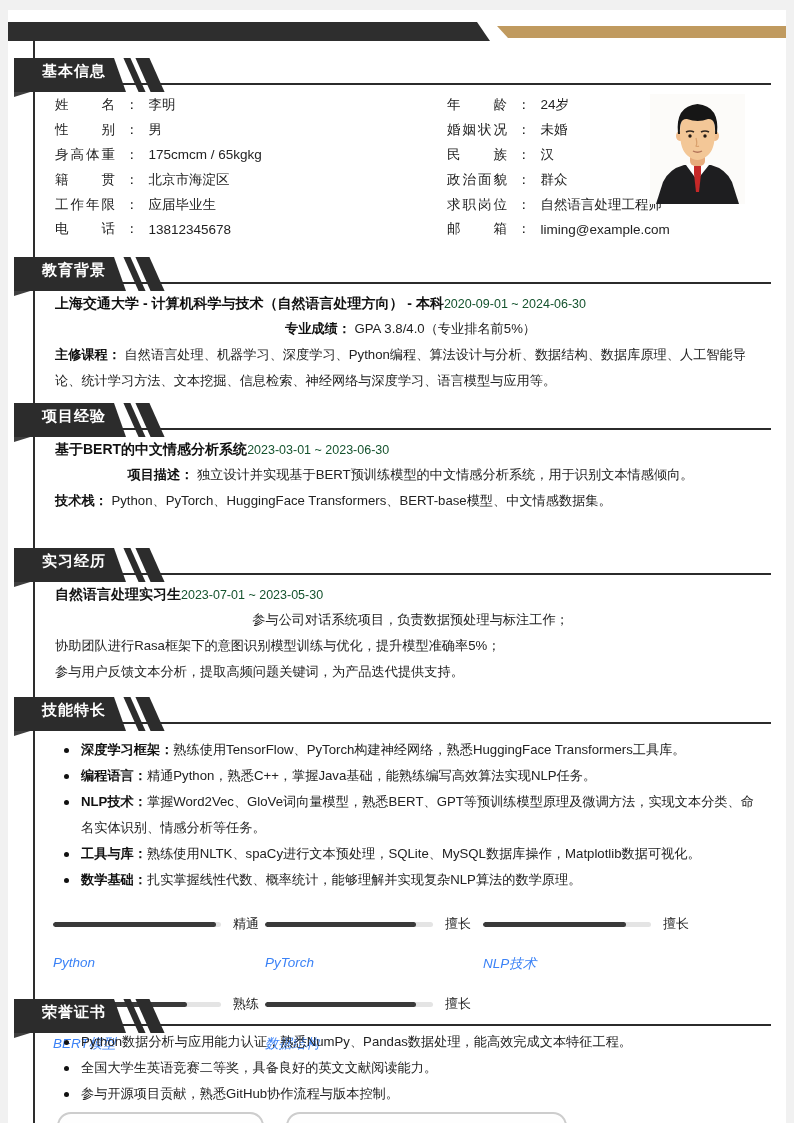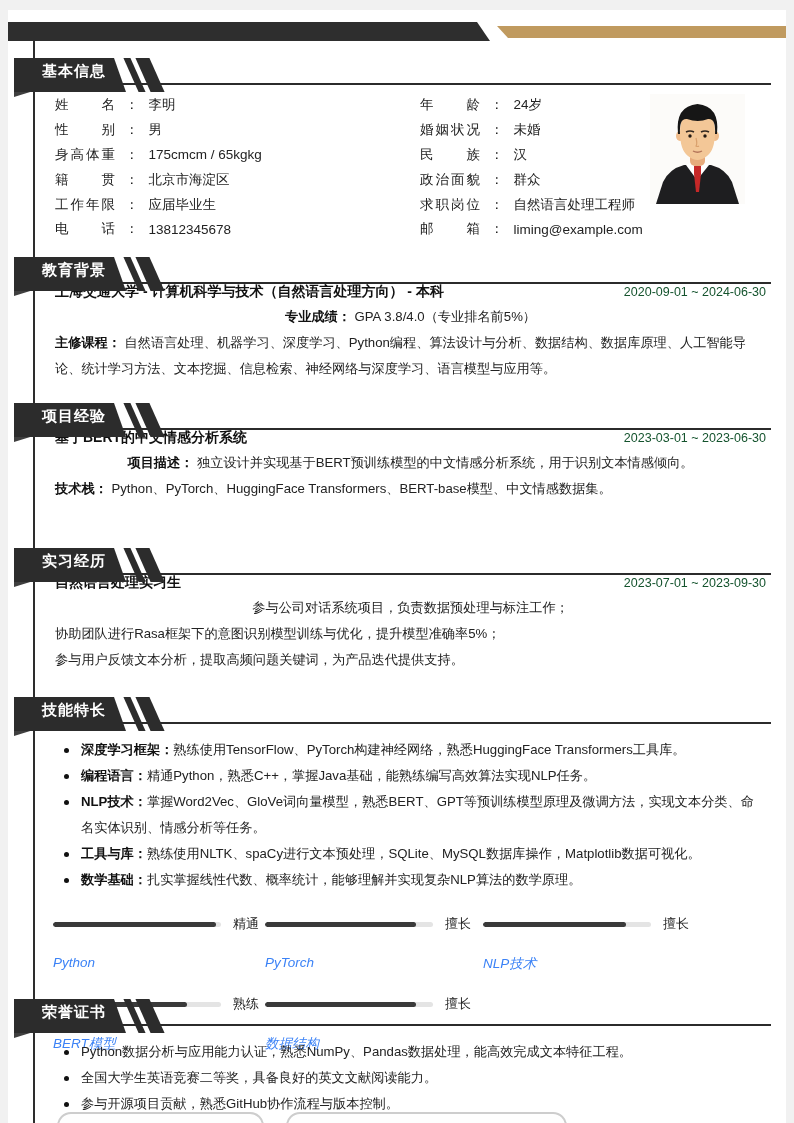--- a/index.html
+++ b/index.html
@@ -34,30 +34,30 @@
     clip-path:polygon(0 0, calc(100% - 12px) 0, 100% 100%, 0 100%);
   }
   .badge-stripe { width:7px; background:#2c2c2c; transform:skewX(24deg); margin-left:5px; }
   .badge-tail   { width:14px; background:#2c2c2c; transform:skewX(24deg); margin-left:5px; }
   .fold { position:absolute; left:0; top:26px; width:0; height:0;
     border-top:13px solid #3f3f3f; border-right:42px solid transparent; }
 
   .content { margin-left:41px; margin-right:0; }
 
   
-  .info-grid { display:flex; margin-top:9px; }
+  .info-grid { display:flex; margin-top:9px;gap:27px; }
   .col-left  { width:365px; }
   .col-right { width:260px; }
   .info-row { display:flex; height:24.8px; align-items:center; font-size:13.5px; }
   .info-label { width:60px; text-align:justify; text-align-last:justify; color:#222; }
   .info-colon { margin:0 10px 0 10px; }
   .photo { position:absolute; right:21px; top:36px; width:95px; height:110px; background:#fdfdfd; }
 
   
-  .entry-head { display:flex; justify-content:space-between; align-items:baseline; }
+  .entry-head { display:flex; align-items:baseline; margin-top:12px; }
   .entry-title { font-size:14px; font-weight:700; color:#111; }
   .entry-date { font-size:12.5px; color:#14532d; }
   .entry p { font-size:13.2px; line-height:26px; color:#222; }
   .entry .first { margin-top:3px;text-align:center; }
   .lbl { font-weight:700; color:#111; }
 
   
   .bullet { position:relative; padding-left:26px; font-size:13.2px; line-height:26px; color:#222; }
   .bullet::before { content:''; position:absolute; left:9px; top:11px; width:5px; height:5px;
     border-radius:50%; background:#111; }
@@ -239,21 +239,21 @@
       <div class="badge">
         <div class="badge-body">实习经历</div>
         <div class="badge-stripe"></div>
         <div class="badge-tail"></div>
       </div>
       <div class="fold"></div>
     </div>
     <div class="content entry">
       <div class="entry-head">
         <span class="entry-title">自然语言处理实习生</span>
-        <span class="entry-date">2023-07-01 ~ 2023-09-30</span>
+        <span class="entry-date">2023-07-01 ~ 2023-05-30</span>
       </div>
       <p class="first">参与公司对话系统项目，负责数据预处理与标注工作；</p>
       <p>协助团队进行Rasa框架下的意图识别模型训练与优化，提升模型准确率5%；</p>
       <p>参与用户反馈文本分析，提取高频问题关键词，为产品迭代提供支持。</p>
     </div>
   </div>
 
   <div class="section s-skill">
     <div class="sec-header">
       <div class="sec-rule"></div>
@@ -327,21 +327,21 @@
   <div class="section s-honor">
     <div class="sec-header">
       <div class="sec-rule"></div>
       <div class="badge">
         <div class="badge-body">荣誉证书</div>
         <div class="badge-stripe"></div>
         <div class="badge-tail"></div>
       </div>
       <div class="fold"></div>
     </div>
-    <div class="content" style="margin-top:14px;">
+    <div class="content" style="margin-top:4px;">
       <div class="bullet">Python数据分析与应用能力认证，熟悉NumPy、Pandas数据处理，能高效完成文本特征工程。</div>
       <div class="bullet">全国大学生英语竞赛二等奖，具备良好的英文文献阅读能力。</div>
       <div class="bullet">参与开源项目贡献，熟悉GitHub协作流程与版本控制。</div>
     </div>
   </div>
 
   <div class="pill pill1"></div>
   <div class="pill pill2"></div>
 </div>
 

